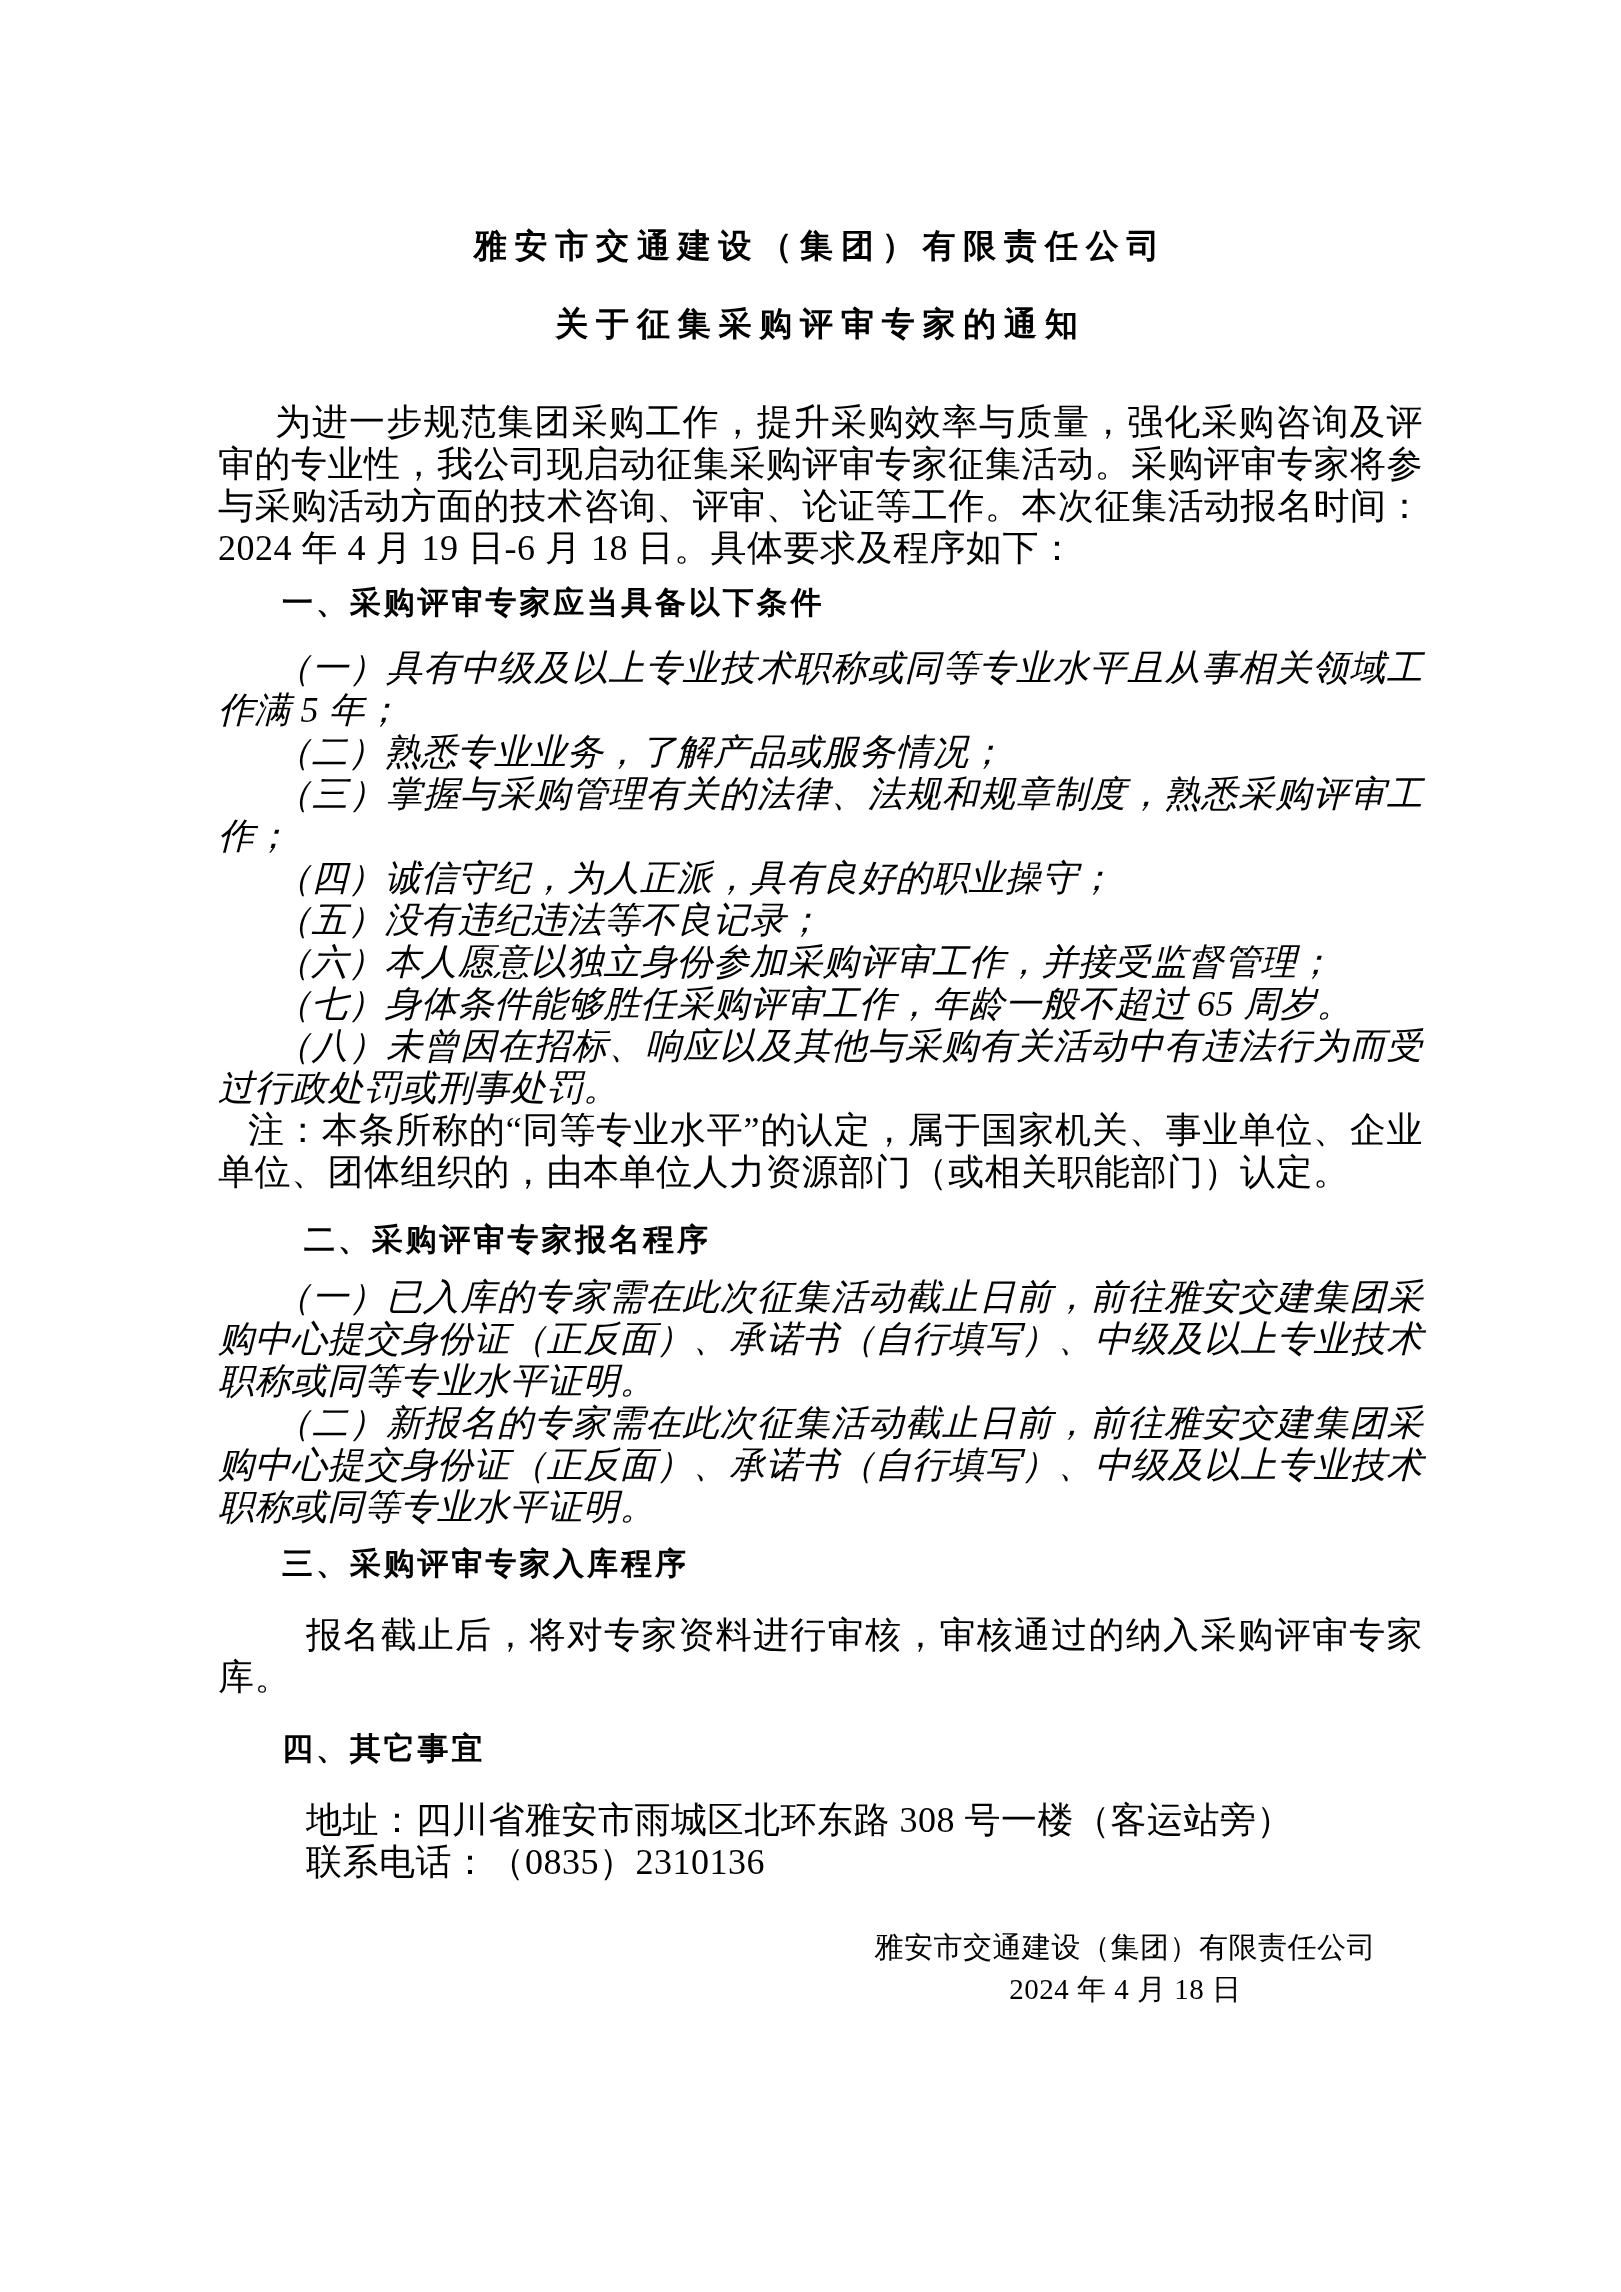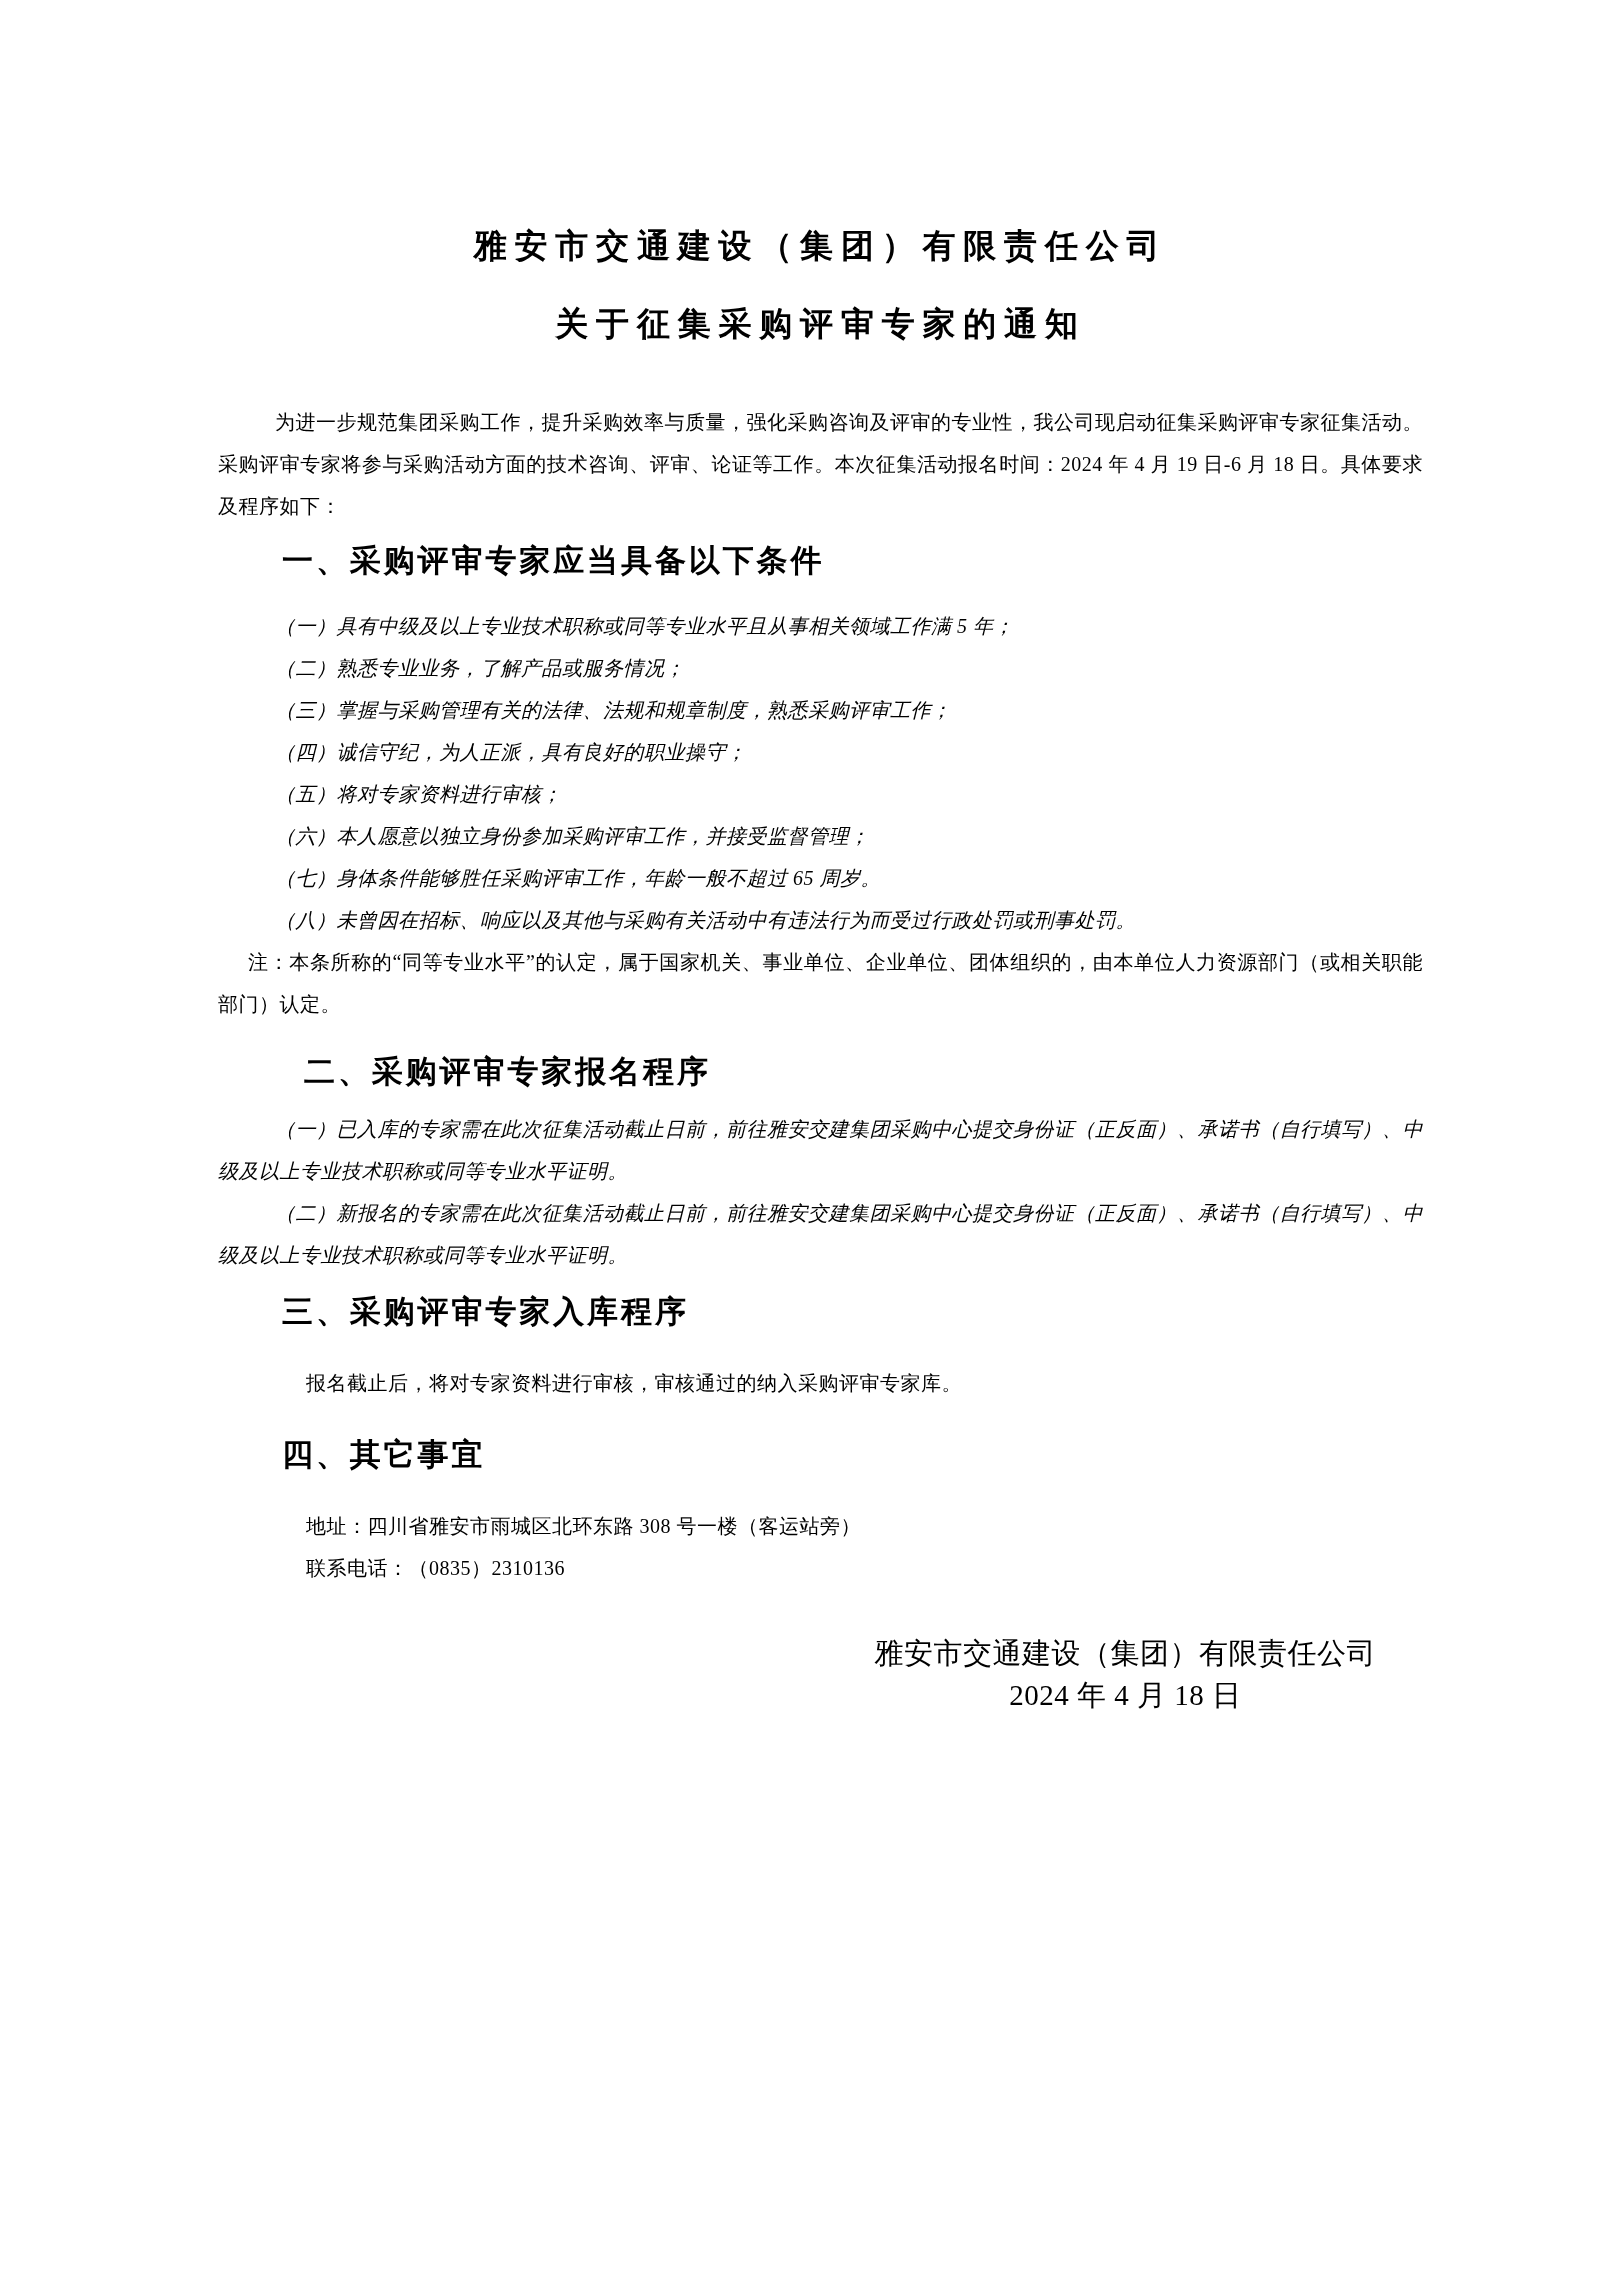--- a/index.html
+++ b/index.html
@@ -26,21 +26,21 @@
     font-size: 33px;
     line-height: 45px;
     text-align: center;
     letter-spacing: 7.8px;
   }
   .doc-title.second {
     margin-top: 33px;
   }
   
   .body-text {
-    font-size: 20px;
+    font-size: 36px;
     line-height: 42px;
     text-align: justify;
     letter-spacing: 0.5px;
   }
   .intro {
     margin-top: 55px;
     text-indent: 57px;
   }
   
   .sec-heading {
@@ -86,21 +86,21 @@
 
   <div class="body-text intro">为进一步规范集团采购工作，提升采购效率与质量，强化采购咨询及评审的专业性，我公司现启动征集采购评审专家征集活动。采购评审专家将参与采购活动方面的技术咨询、评审、论证等工作。本次征集活动报名时间：2024 年 4 月 19 日-6 月 18 日。具体要求及程序如下：</div>
 
   <div class="sec-heading h1">一、采购评审专家应当具备以下条件</div>
 
   <div class="items-1">
     <div class="body-text item">（一）具有中级及以上专业技术职称或同等专业水平且从事相关领域工作满 5 年；</div>
     <div class="body-text item">（二）熟悉专业业务，了解产品或服务情况；</div>
     <div class="body-text item">（三）掌握与采购管理有关的法律、法规和规章制度，熟悉采购评审工作；</div>
     <div class="body-text item">（四）诚信守纪，为人正派，具有良好的职业操守；</div>
-    <div class="body-text item">（五）将对专家资料进行审核；</div>
+    <div class="body-text item">（五）没有违纪违法等不良记录；</div>
     <div class="body-text item">（六）本人愿意以独立身份参加采购评审工作，并接受监督管理；</div>
     <div class="body-text item">（七）身体条件能够胜任采购评审工作，年龄一般不超过 65 周岁。</div>
     <div class="body-text item">（八）未曾因在招标、响应以及其他与采购有关活动中有违法行为而受过行政处罚或刑事处罚。</div>
     <div class="body-text note">注：本条所称的“同等专业水平”的认定，属于国家机关、事业单位、企业单位、团体组织的，由本单位人力资源部门（或相关职能部门）认定。</div>
   </div>
 
   <div class="sec-heading h2">二、采购评审专家报名程序</div>
 
   <div class="items-2">
     <div class="body-text item">（一）已入库的专家需在此次征集活动截止日前，前往雅安交建集团采购中心提交身份证（正反面）、承诺书（自行填写）、中级及以上专业技术职称或同等专业水平证明。</div>

